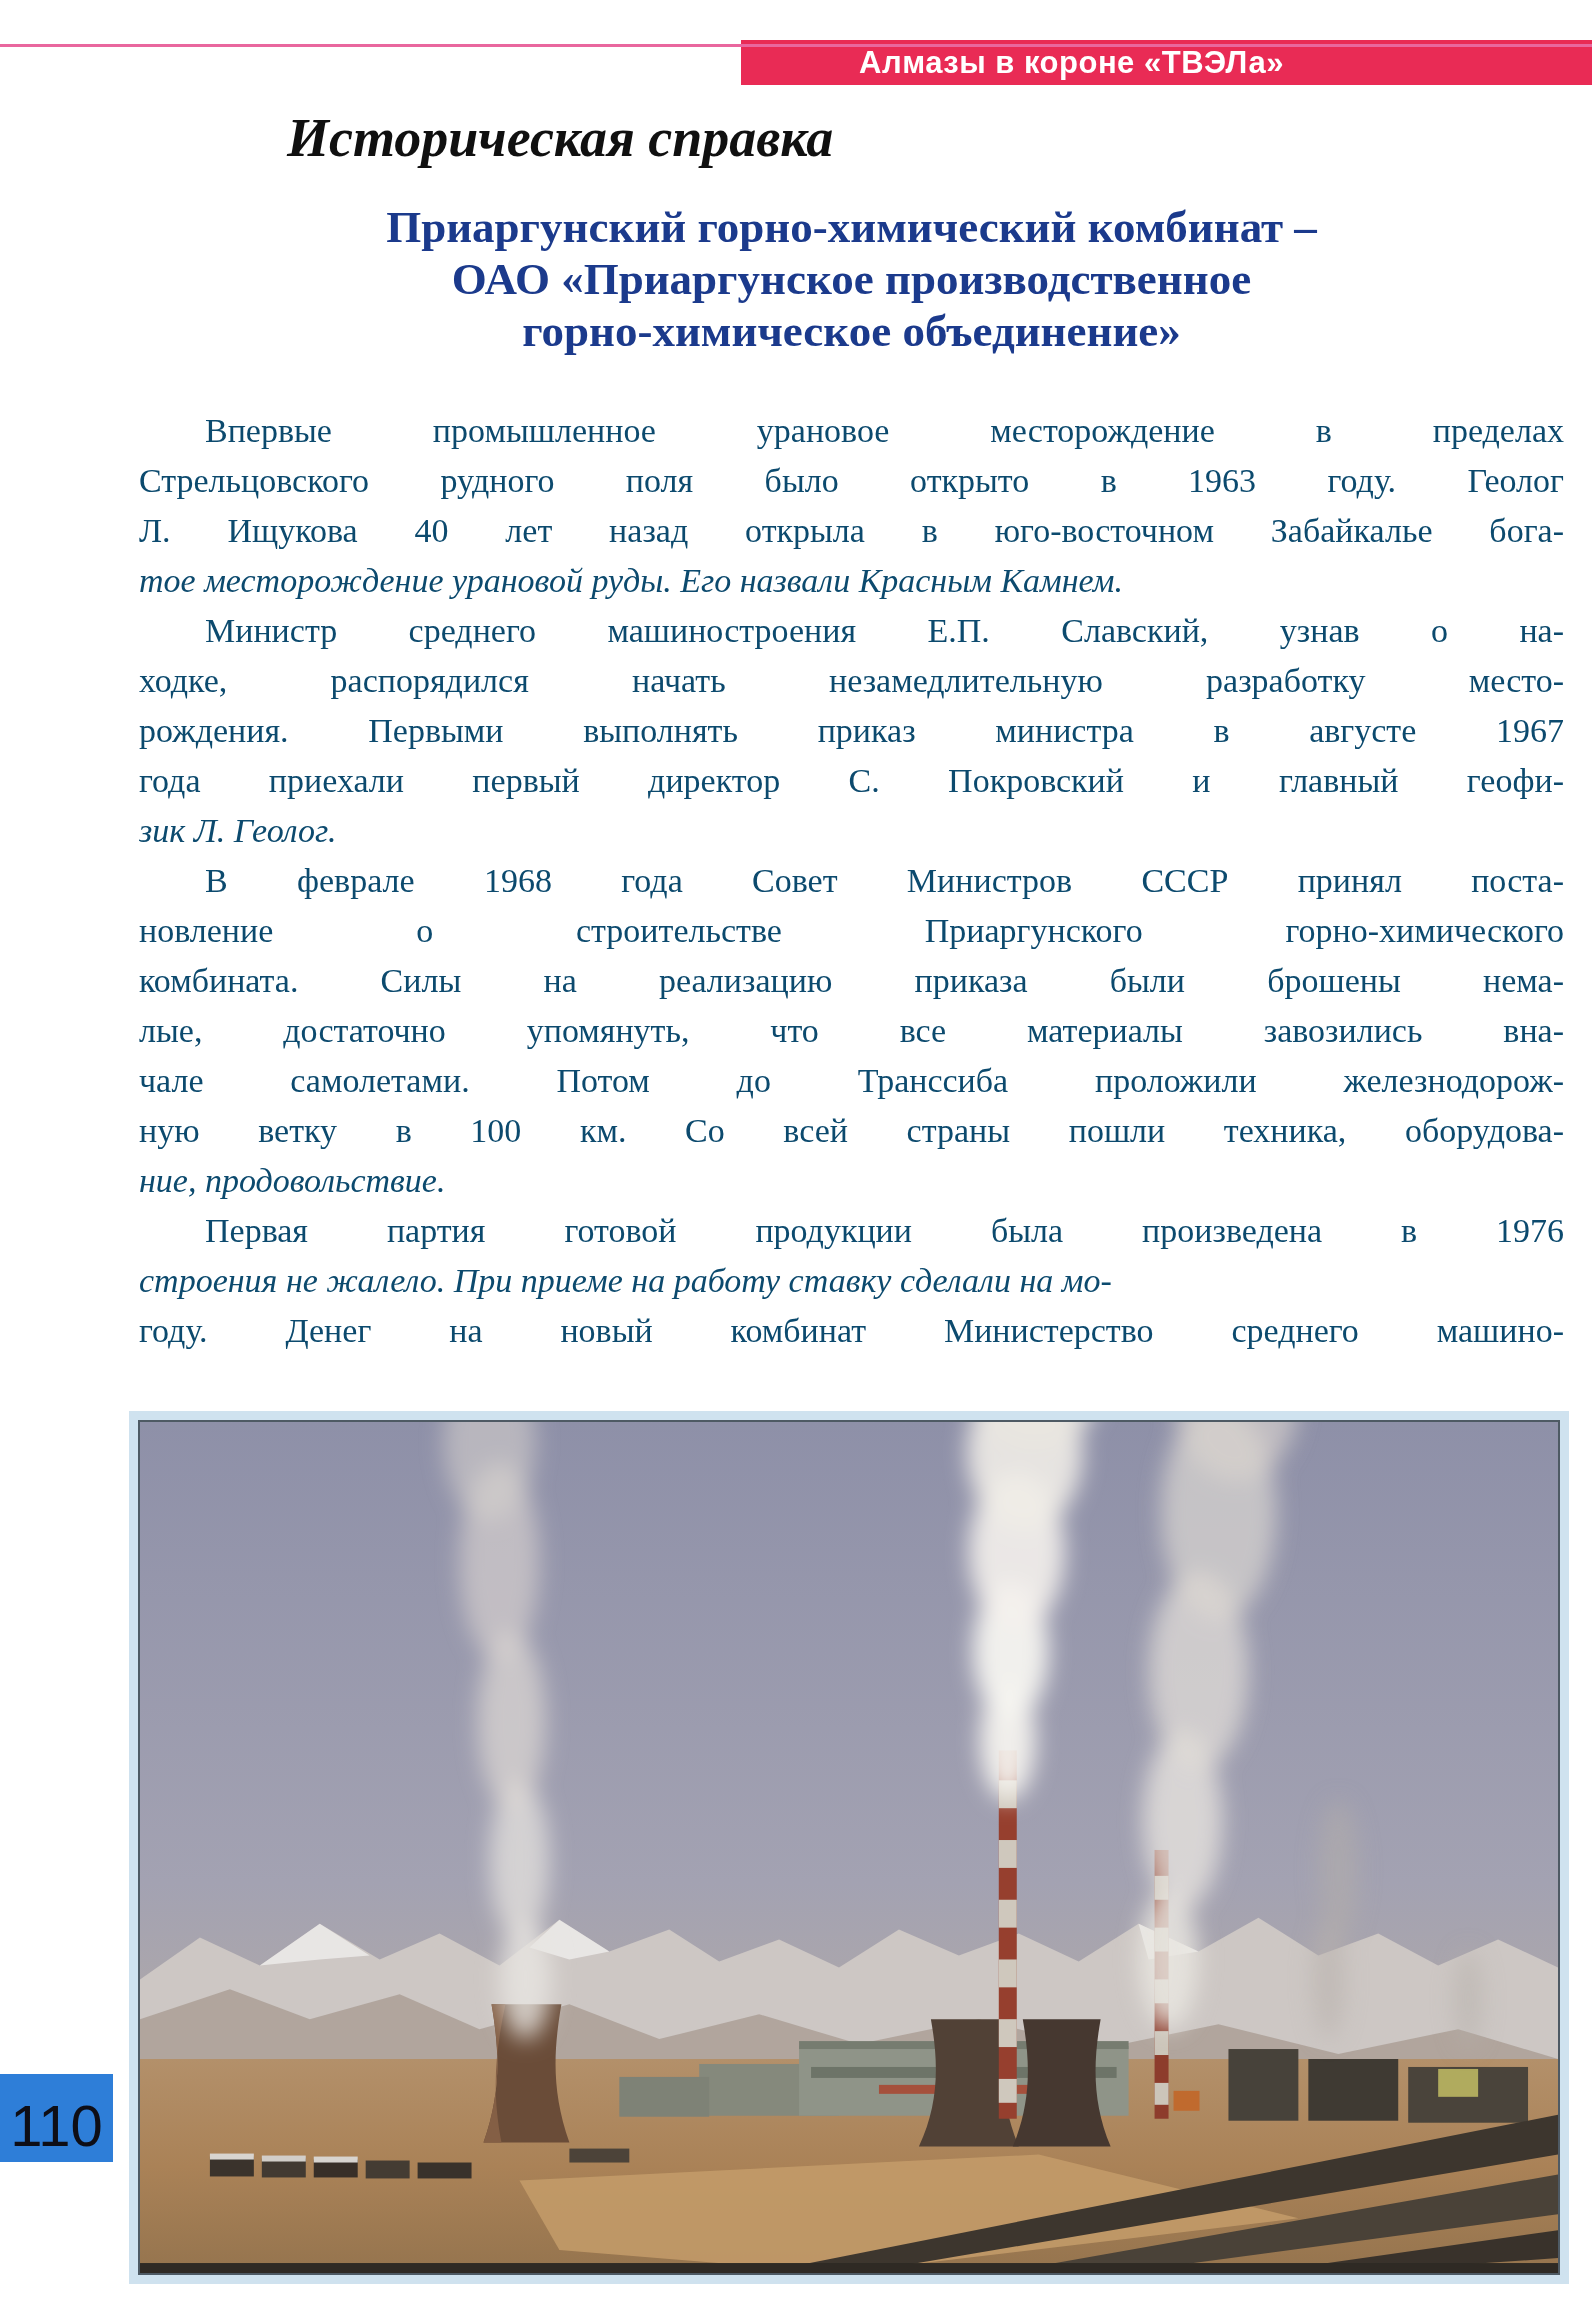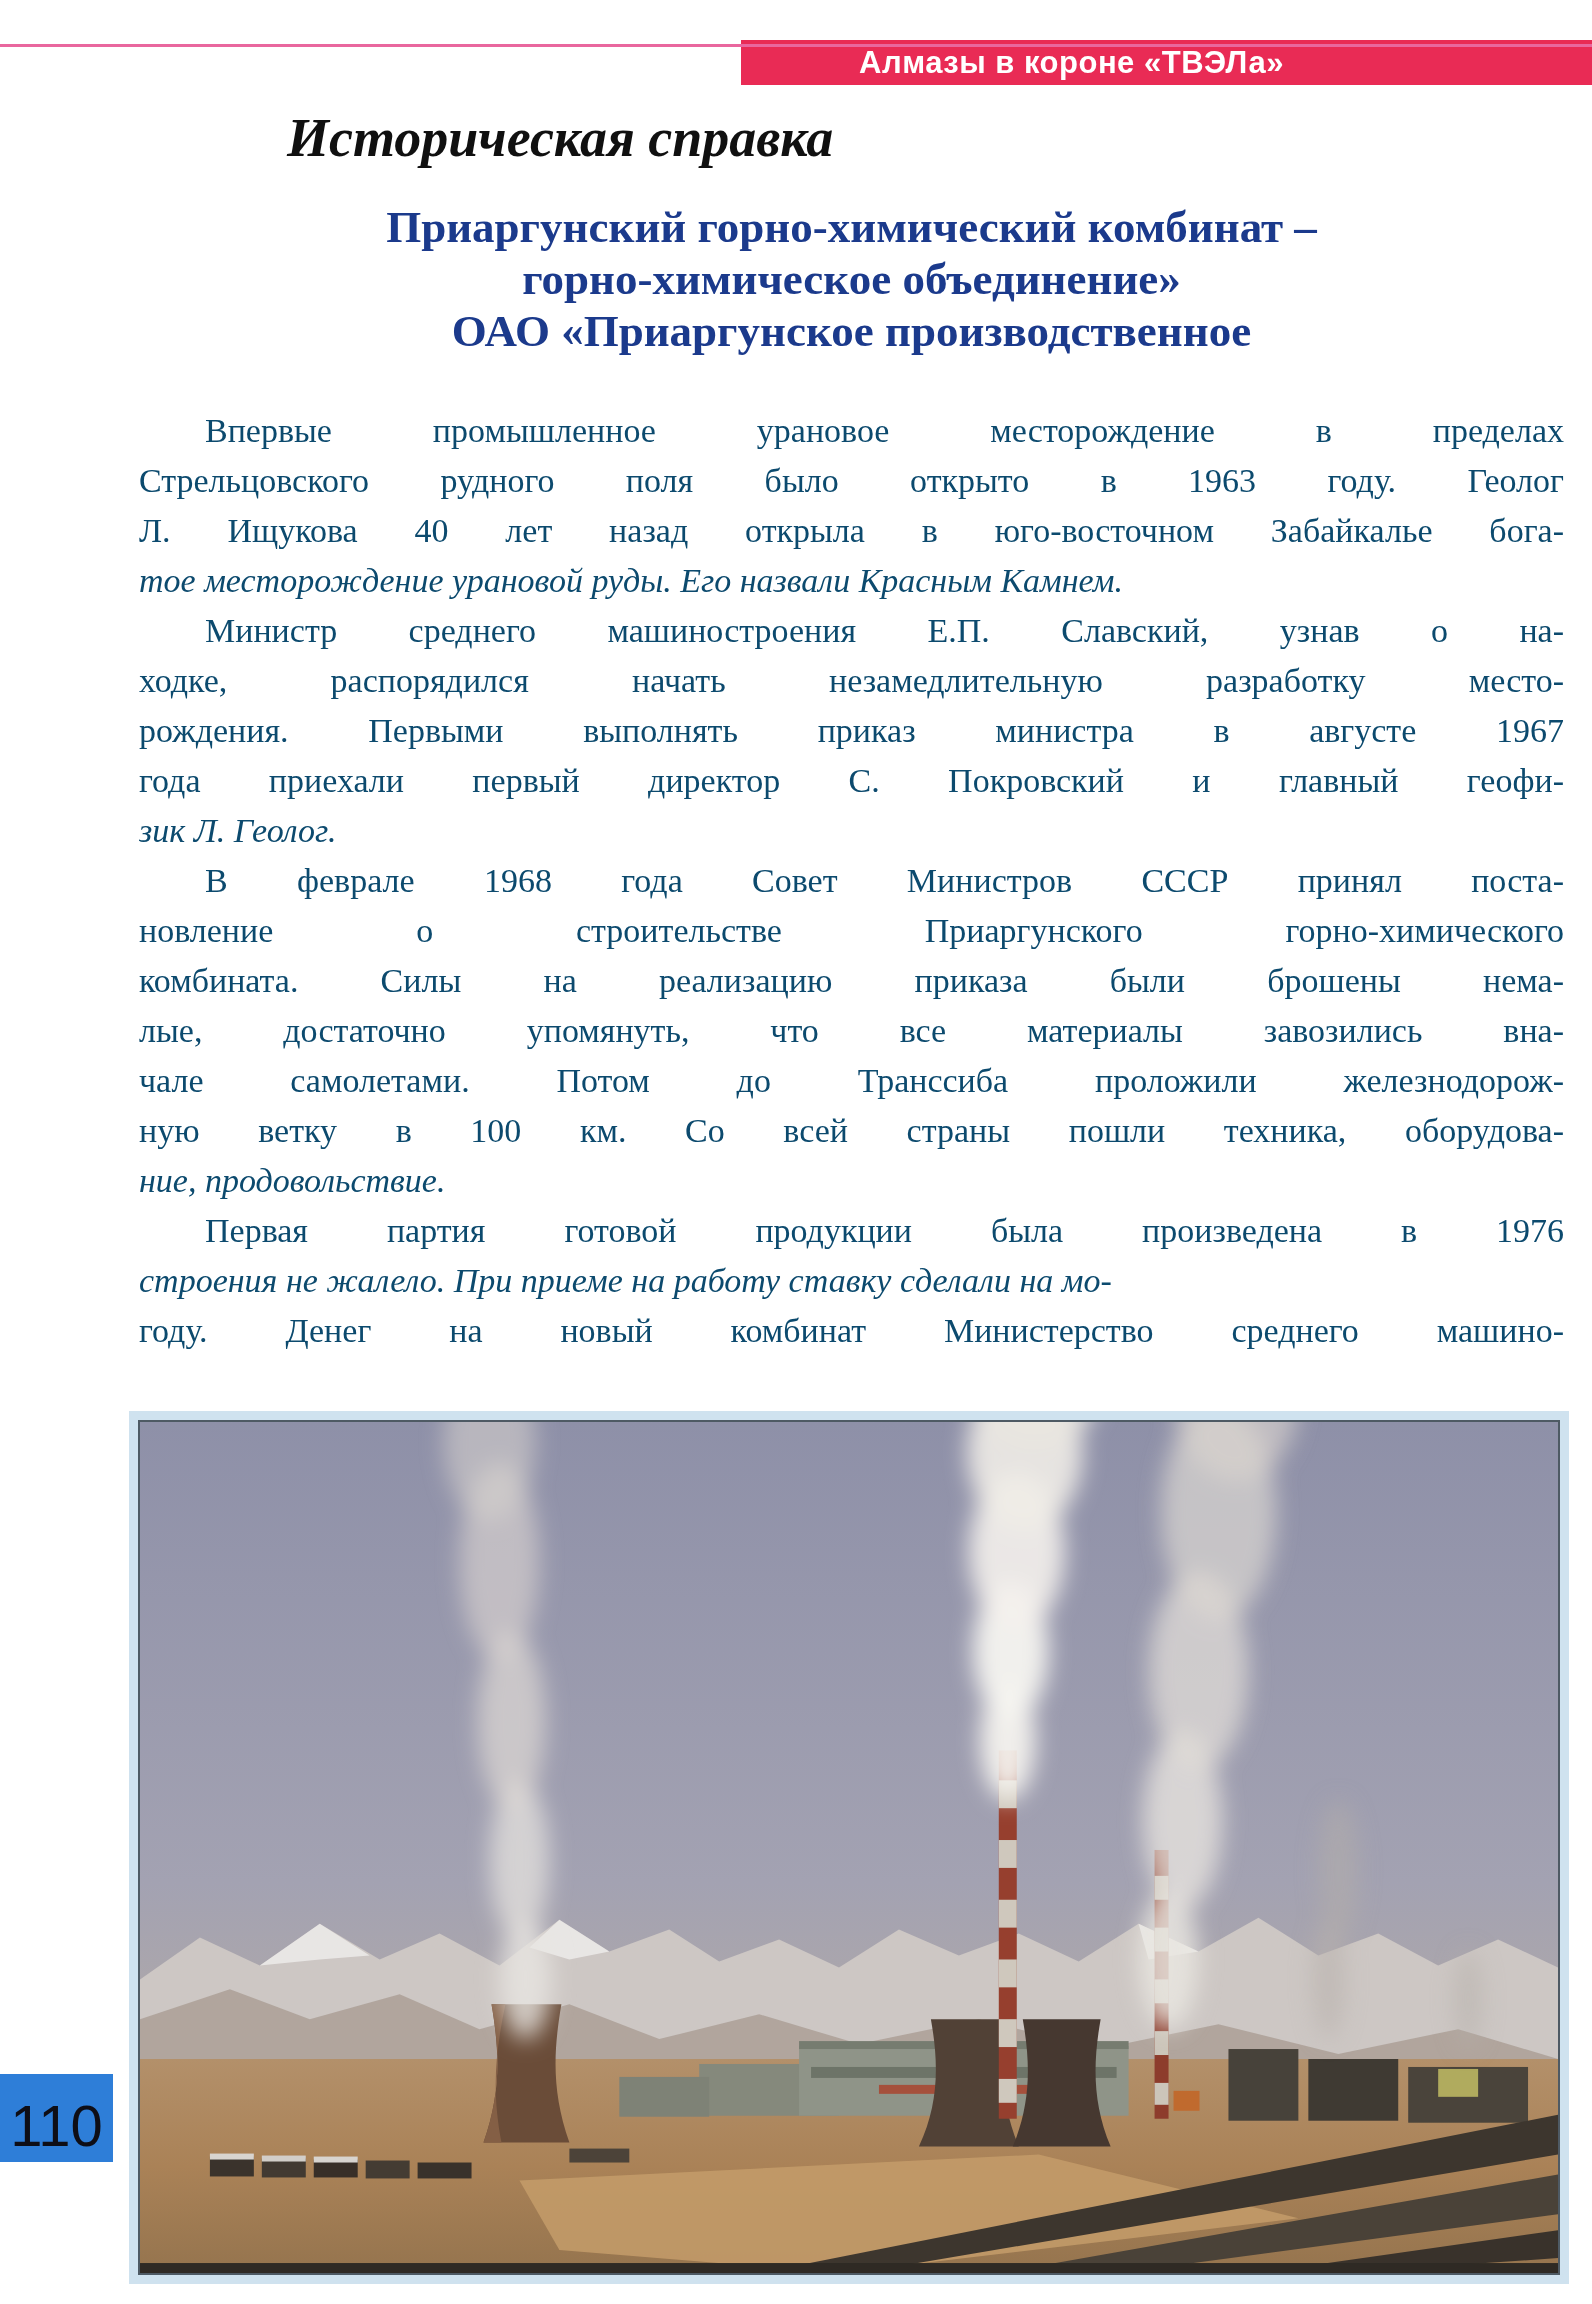--- a/index.html
+++ b/index.html
@@ -70,22 +70,22 @@
 
   <div class="banner">
     <span class="banner-label">Алмазы в короне «ТВЭЛа»</span>
   </div>
   <div class="top-rule"></div>
 
   <div class="kicker">Историческая справка</div>
 
   <div class="doc-title">
     <div>Приаргунский горно-химический комбинат –</div>
+    <div>ОАО «Приаргунское производственное</div>
     <div>горно-химическое объединение»</div>
-    <div>ОАО «Приаргунское производственное</div>
   </div>
 
   <div class="body-text">
       <div class="para">
         <div class="line first">Впервые промышленное урановое месторождение в пределах</div>
         <div class="line">Стрельцовского рудного поля было открыто в 1963 году. Геолог</div>
         <div class="line">Л. Ищукова 40 лет назад открыла в юго-восточном Забайкалье бога-</div>
         <div class="line last">тое месторождение урановой руды. Его назвали Красным Камнем.</div>
       </div>
       <div class="para">

